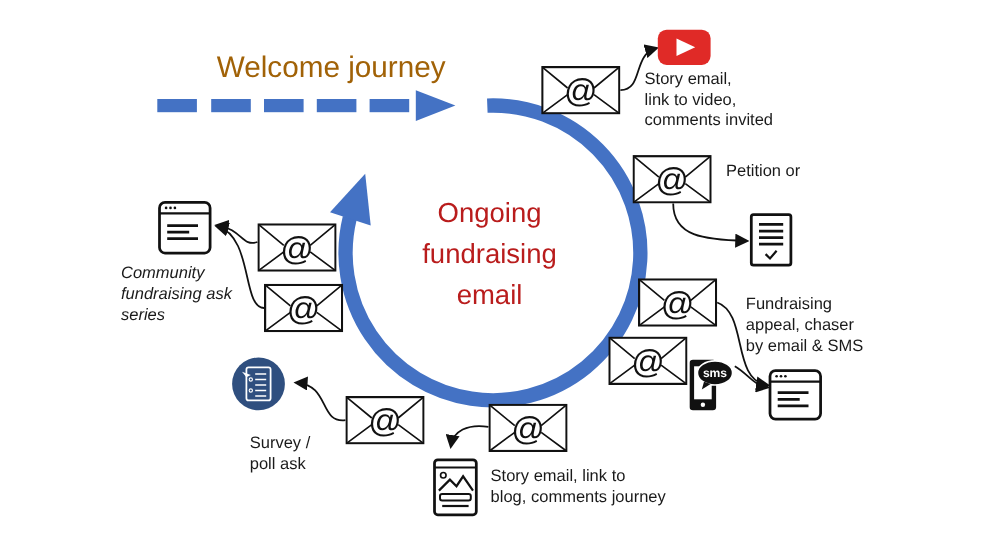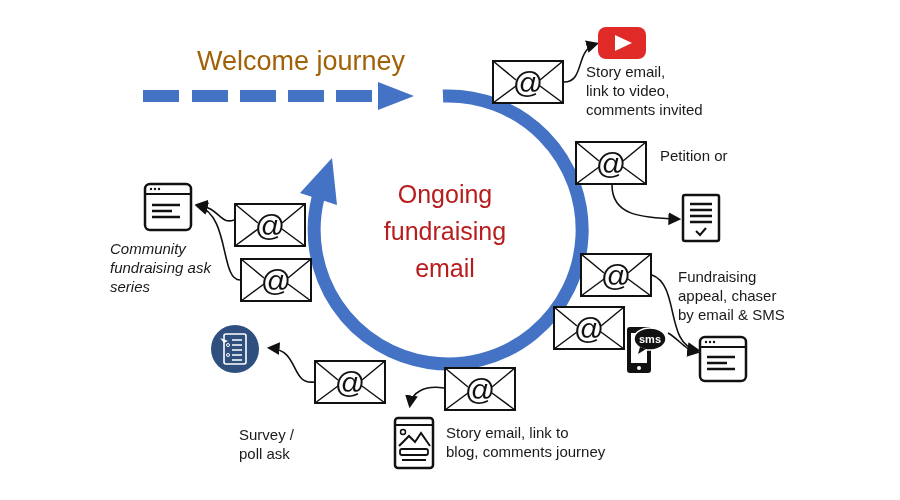--- a/index.html
+++ b/index.html
@@ -136,21 +136,21 @@
 </div>
 <div class="lbl" style="left:678px;top:267px;">
   <div>Fundraising</div>
       <div>appeal, chaser</div>
       <div>by email &amp; SMS</div>
 </div>
 <div class="lbl" style="left:446px;top:423px;">
   <div>Story email, link to</div>
       <div>blog, comments journey</div>
 </div>
-<div class="lbl" style="left:239px;top:393px;margin-top:32px;">
+<div class="lbl" style="left:227px;top:393px;">
   <div>Survey /</div>
       <div>poll ask</div>
 </div>
 <div class="lbl" style="left:110px;top:239px;font-style:italic;">
   <div>Community</div>
       <div>fundraising ask</div>
       <div>series</div>
 </div>
 </div>
 

